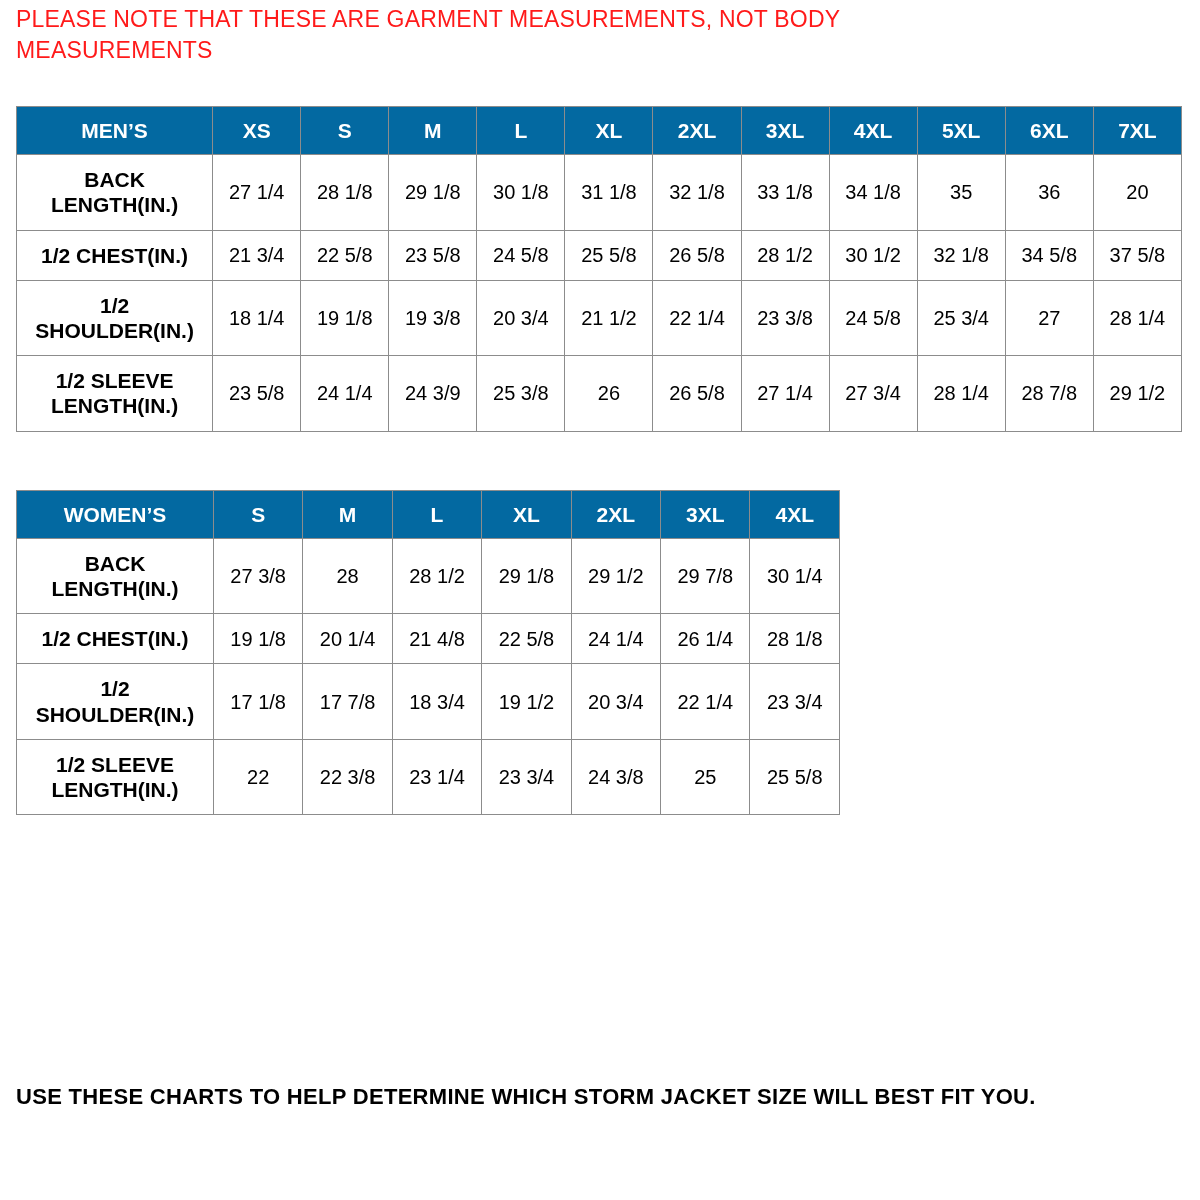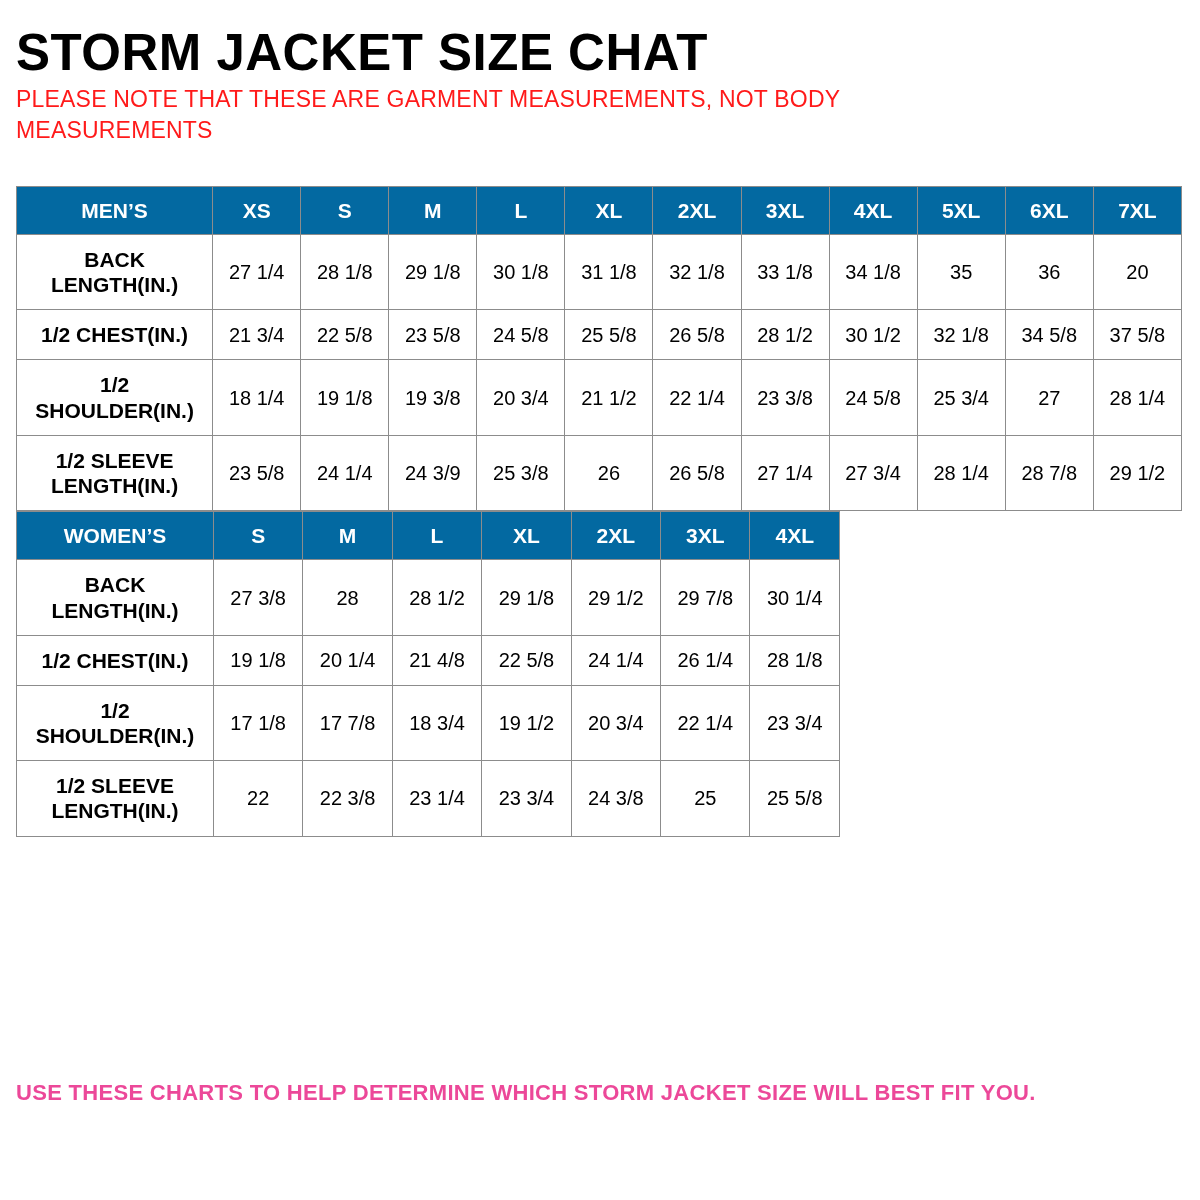--- a/index.html
+++ b/index.html
@@ -69,42 +69,42 @@
   }
   
   #men-table {
     margin-top: 40px;
     width: 1166px;
   }
   #men-table col.label { width: 196px; }
   #men-table col.size  { width: 88px; }
   
   #women-table {
+    margin-top: 58px;
     width: 824px;
   }
   #women-table col.label { width: 196px; }
   #women-table col.size  { width: 89px; }
 
   .footer-note {
     position: absolute;
     left: 16px;
     top: 1080px;
-    color: #ec4899;
+    color: #000000;
     font-size: 22px;
     font-weight: bold;
     letter-spacing: 0.3px;
     white-space: nowrap;
   }
 </style>
 </head>
 <body>
 
 <div class="page">
 
-  <h1 class="title">STORM JACKET SIZE CHAT</h1>
 
   <p class="note">PLEASE NOTE THAT THESE ARE GARMENT MEASUREMENTS, NOT BODY MEASUREMENTS</p>
 
   <table class="size-table" id="men-table">
     <colgroup>
       <col class="label">
       <col class="size">
         <col class="size">
         <col class="size">
         <col class="size">

